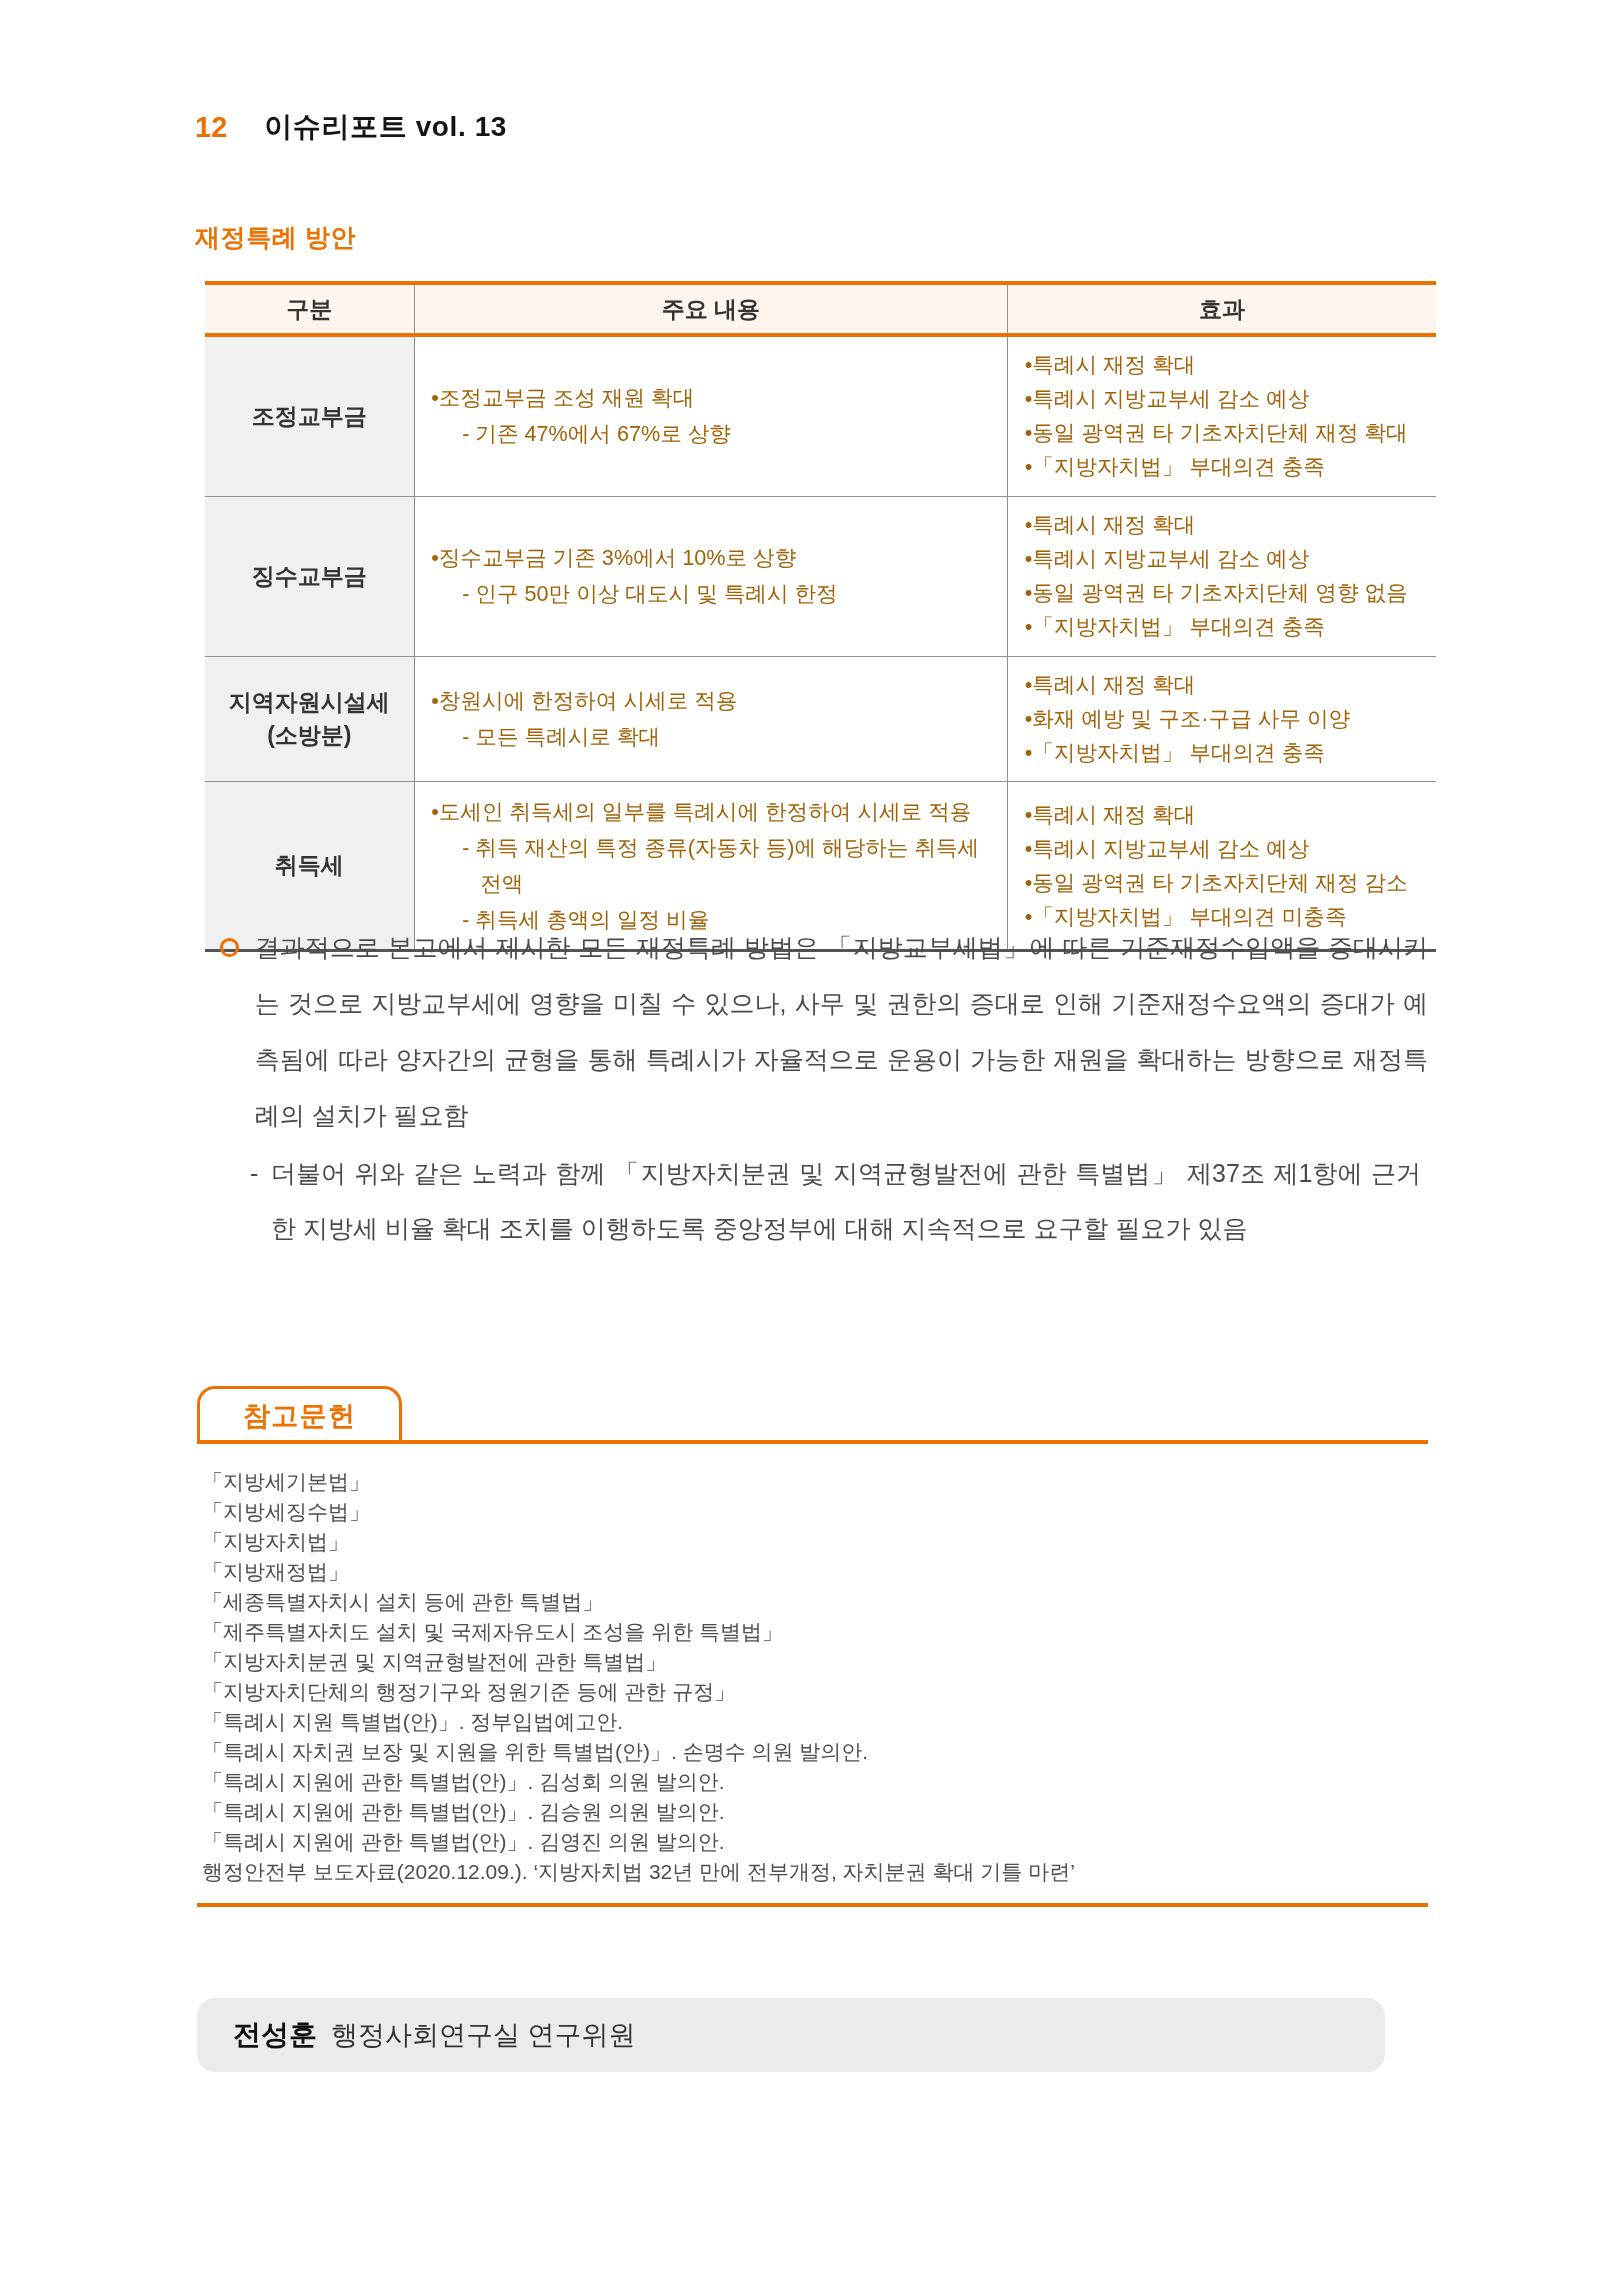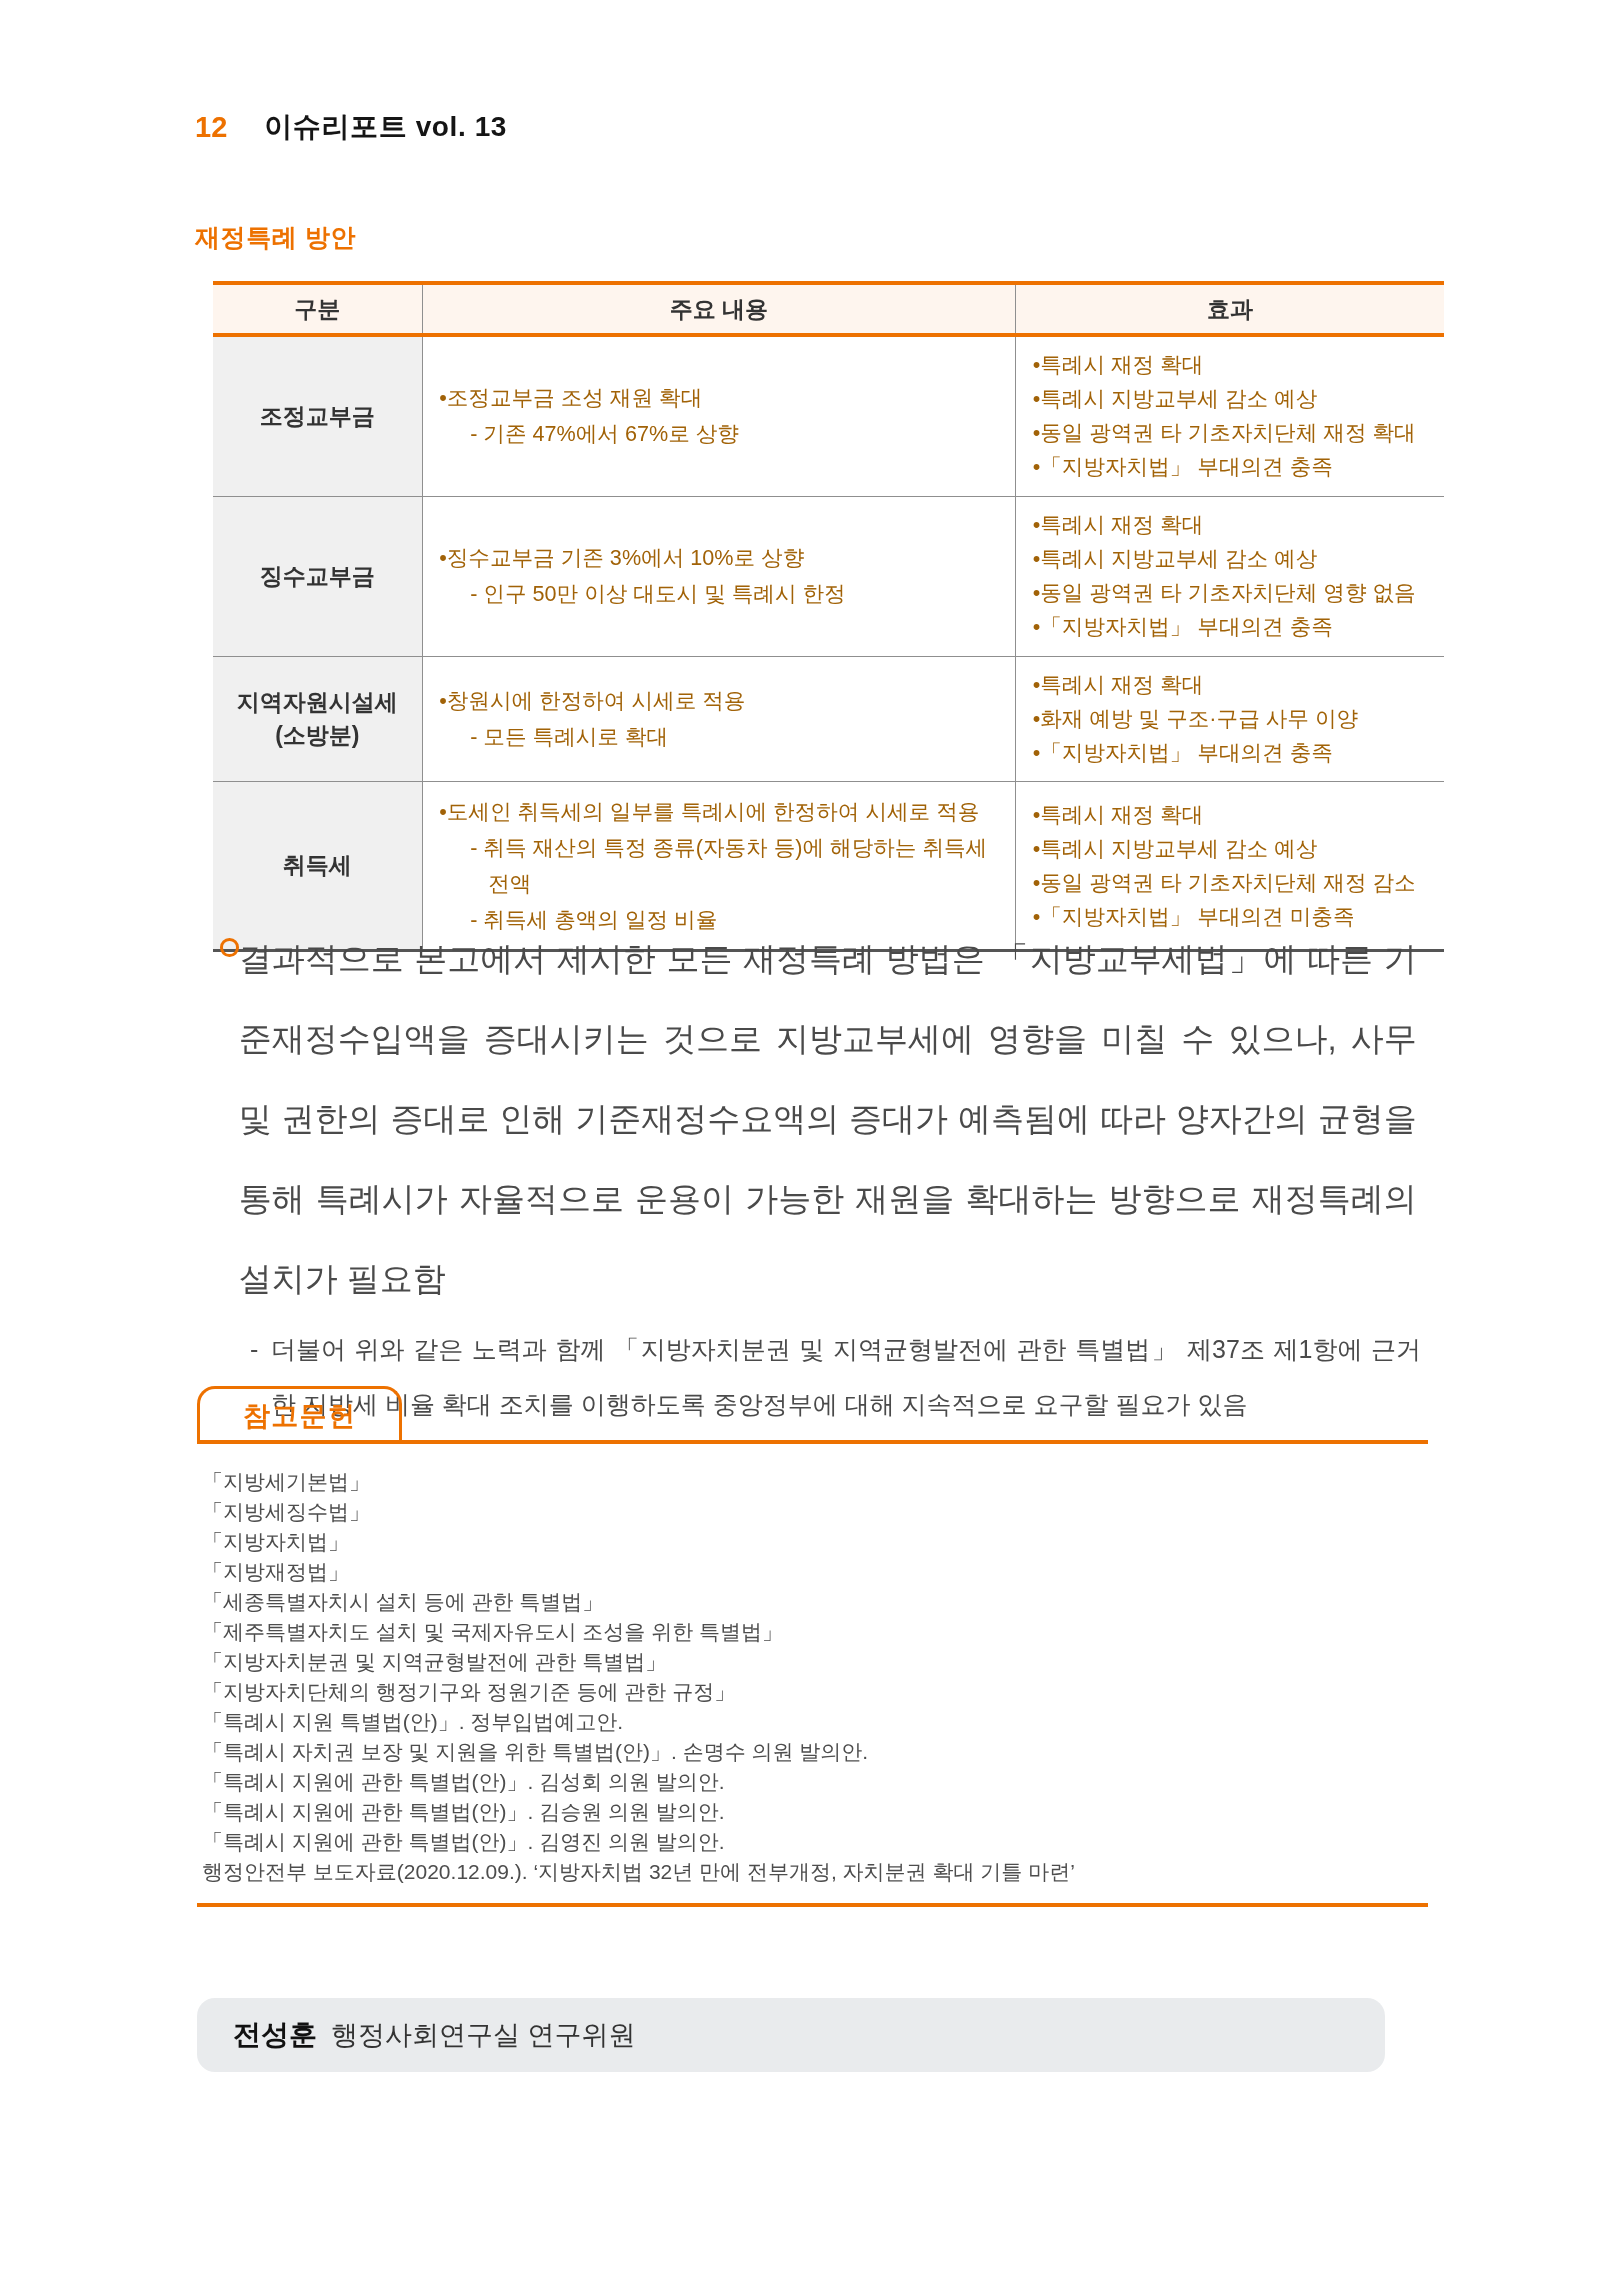--- a/index.html
+++ b/index.html
@@ -21,21 +21,21 @@
   .issue-title{color:#151515;font-size:28px;font-weight:bold;margin-left:37px;letter-spacing:0.6px;}
 
   
   .section-label{
     position:absolute;left:195px;top:221px;
     color:#ED7100;font-size:25px;font-weight:bold;letter-spacing:0.6px;
   }
 
   
   .fin-table{
-    position:absolute;left:213px;top:281px;width:1231px;
+    position:absolute;left:205px;top:281px;width:1231px;
     border-collapse:collapse;table-layout:fixed;
   }
   .fin-table col.c1{width:209px;}
   .fin-table col.c2{width:593px;}
   .fin-table col.c3{width:428px;}
   .fin-table thead th{
     background:#FEF5EE;
     border-top:4.4px solid #ED7100;
     border-bottom:4.4px solid #ED7100;
     font-size:23px;font-weight:bold;color:#333;
@@ -62,21 +62,21 @@
   td.cell-content .line.bullet::before{content:"\2022 ";}
   td.cell-content .line.dash{padding-left:49px;text-indent:-18px;}
   td.cell-content .line.dash::before{content:"- ";}
   td.cell-effects .eline{line-height:34px;padding-left:23px;text-indent:-23px;}
   td.cell-effects .eline::before{content:"\2022 ";}
 
   
   .discussion{position:absolute;left:220px;top:919px;width:1208px;color:#4a4a4a;}
   .d-main{display:flex;}
   .ring{flex:none;width:12.7px;height:12.7px;border:3.2px solid #ED7100;border-radius:50%;margin-top:19px;}
-  .d-text{margin-left:0;width:1178px;font-size:33px;line-height:80px;text-align:justify;}
+  .d-text{margin-left:16px;width:1178px;font-size:25px;line-height:56px;text-align:justify;}
   .d-sub{display:flex;margin-left:30px;margin-top:2.5px;}
   .d-dash{flex:none;font-size:25px;line-height:55px;}
   .d-sub-text{margin-left:12.7px;width:1150px;font-size:25px;line-height:55px;text-align:justify;}
 
   
   .ref-box{position:absolute;left:197px;top:1386px;width:1231px;border-bottom:4.4px solid #ED7100;}
   .ref-tab{
     display:inline-block;border:3.8px solid #ED7100;border-bottom:none;
     border-radius:18px 18px 0 0;padding:9px 43px 6.3px 43px;
     color:#ED7100;font-size:27px;font-weight:bold;letter-spacing:1.3px;

